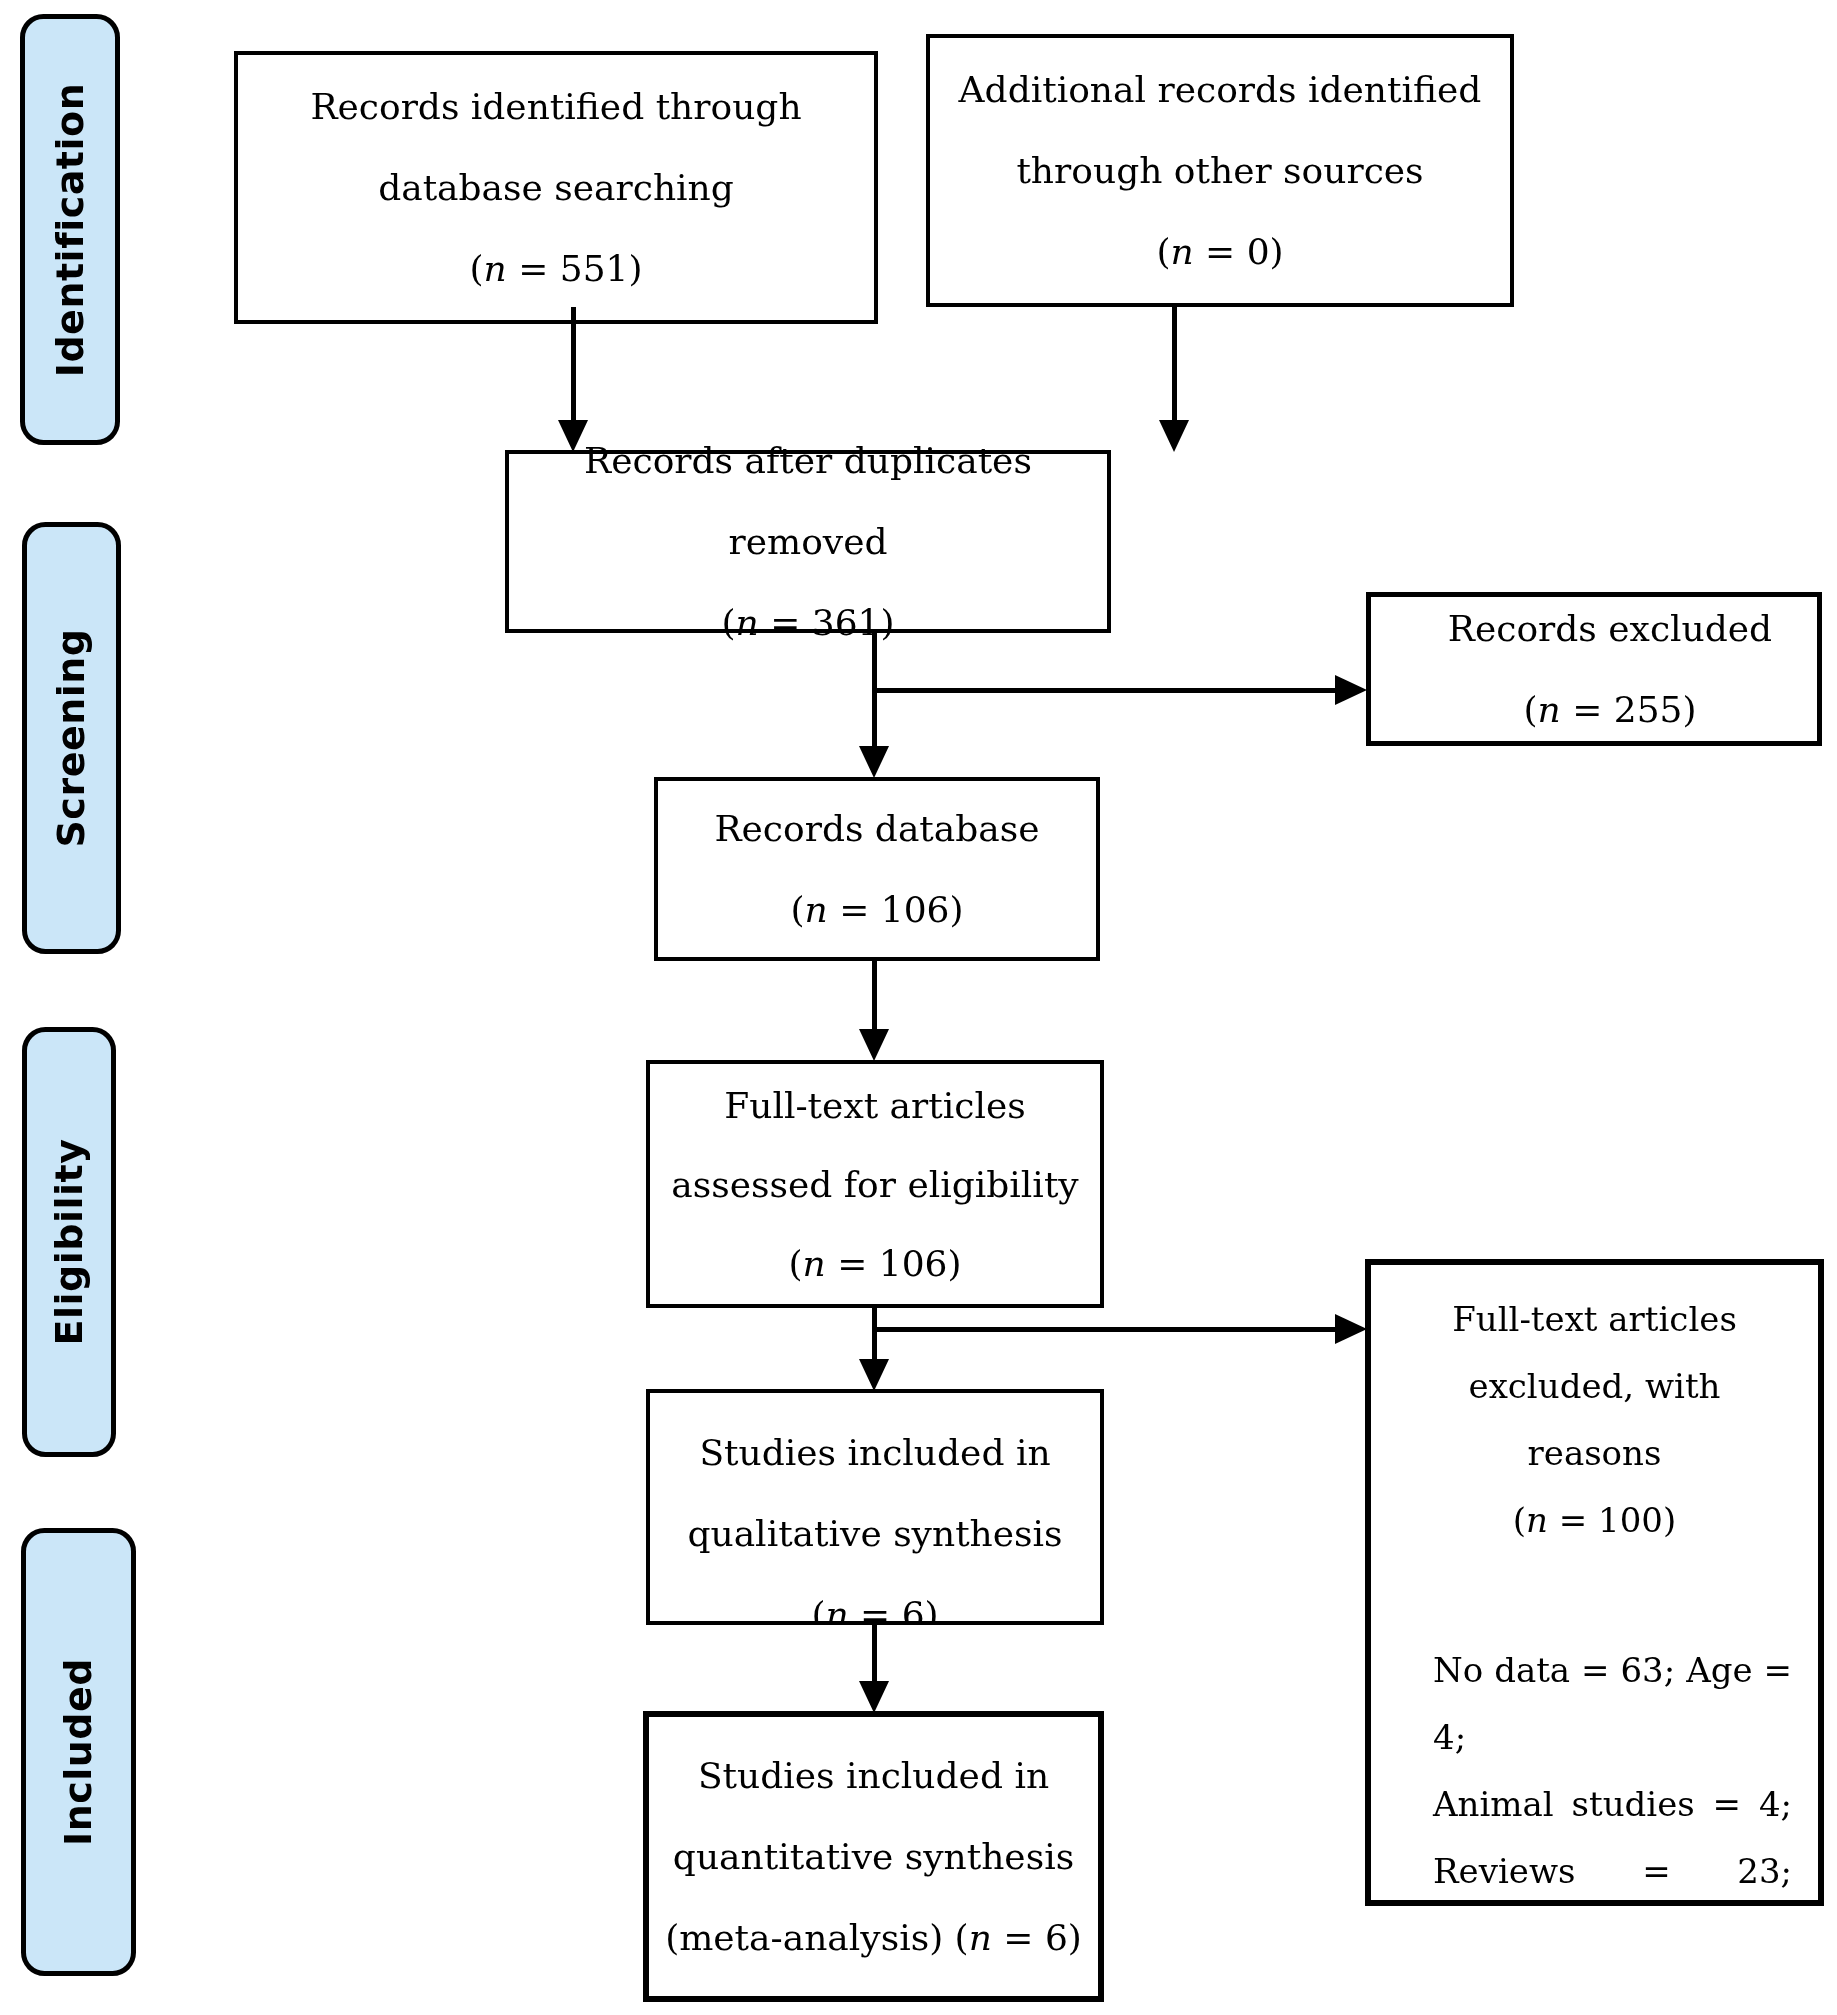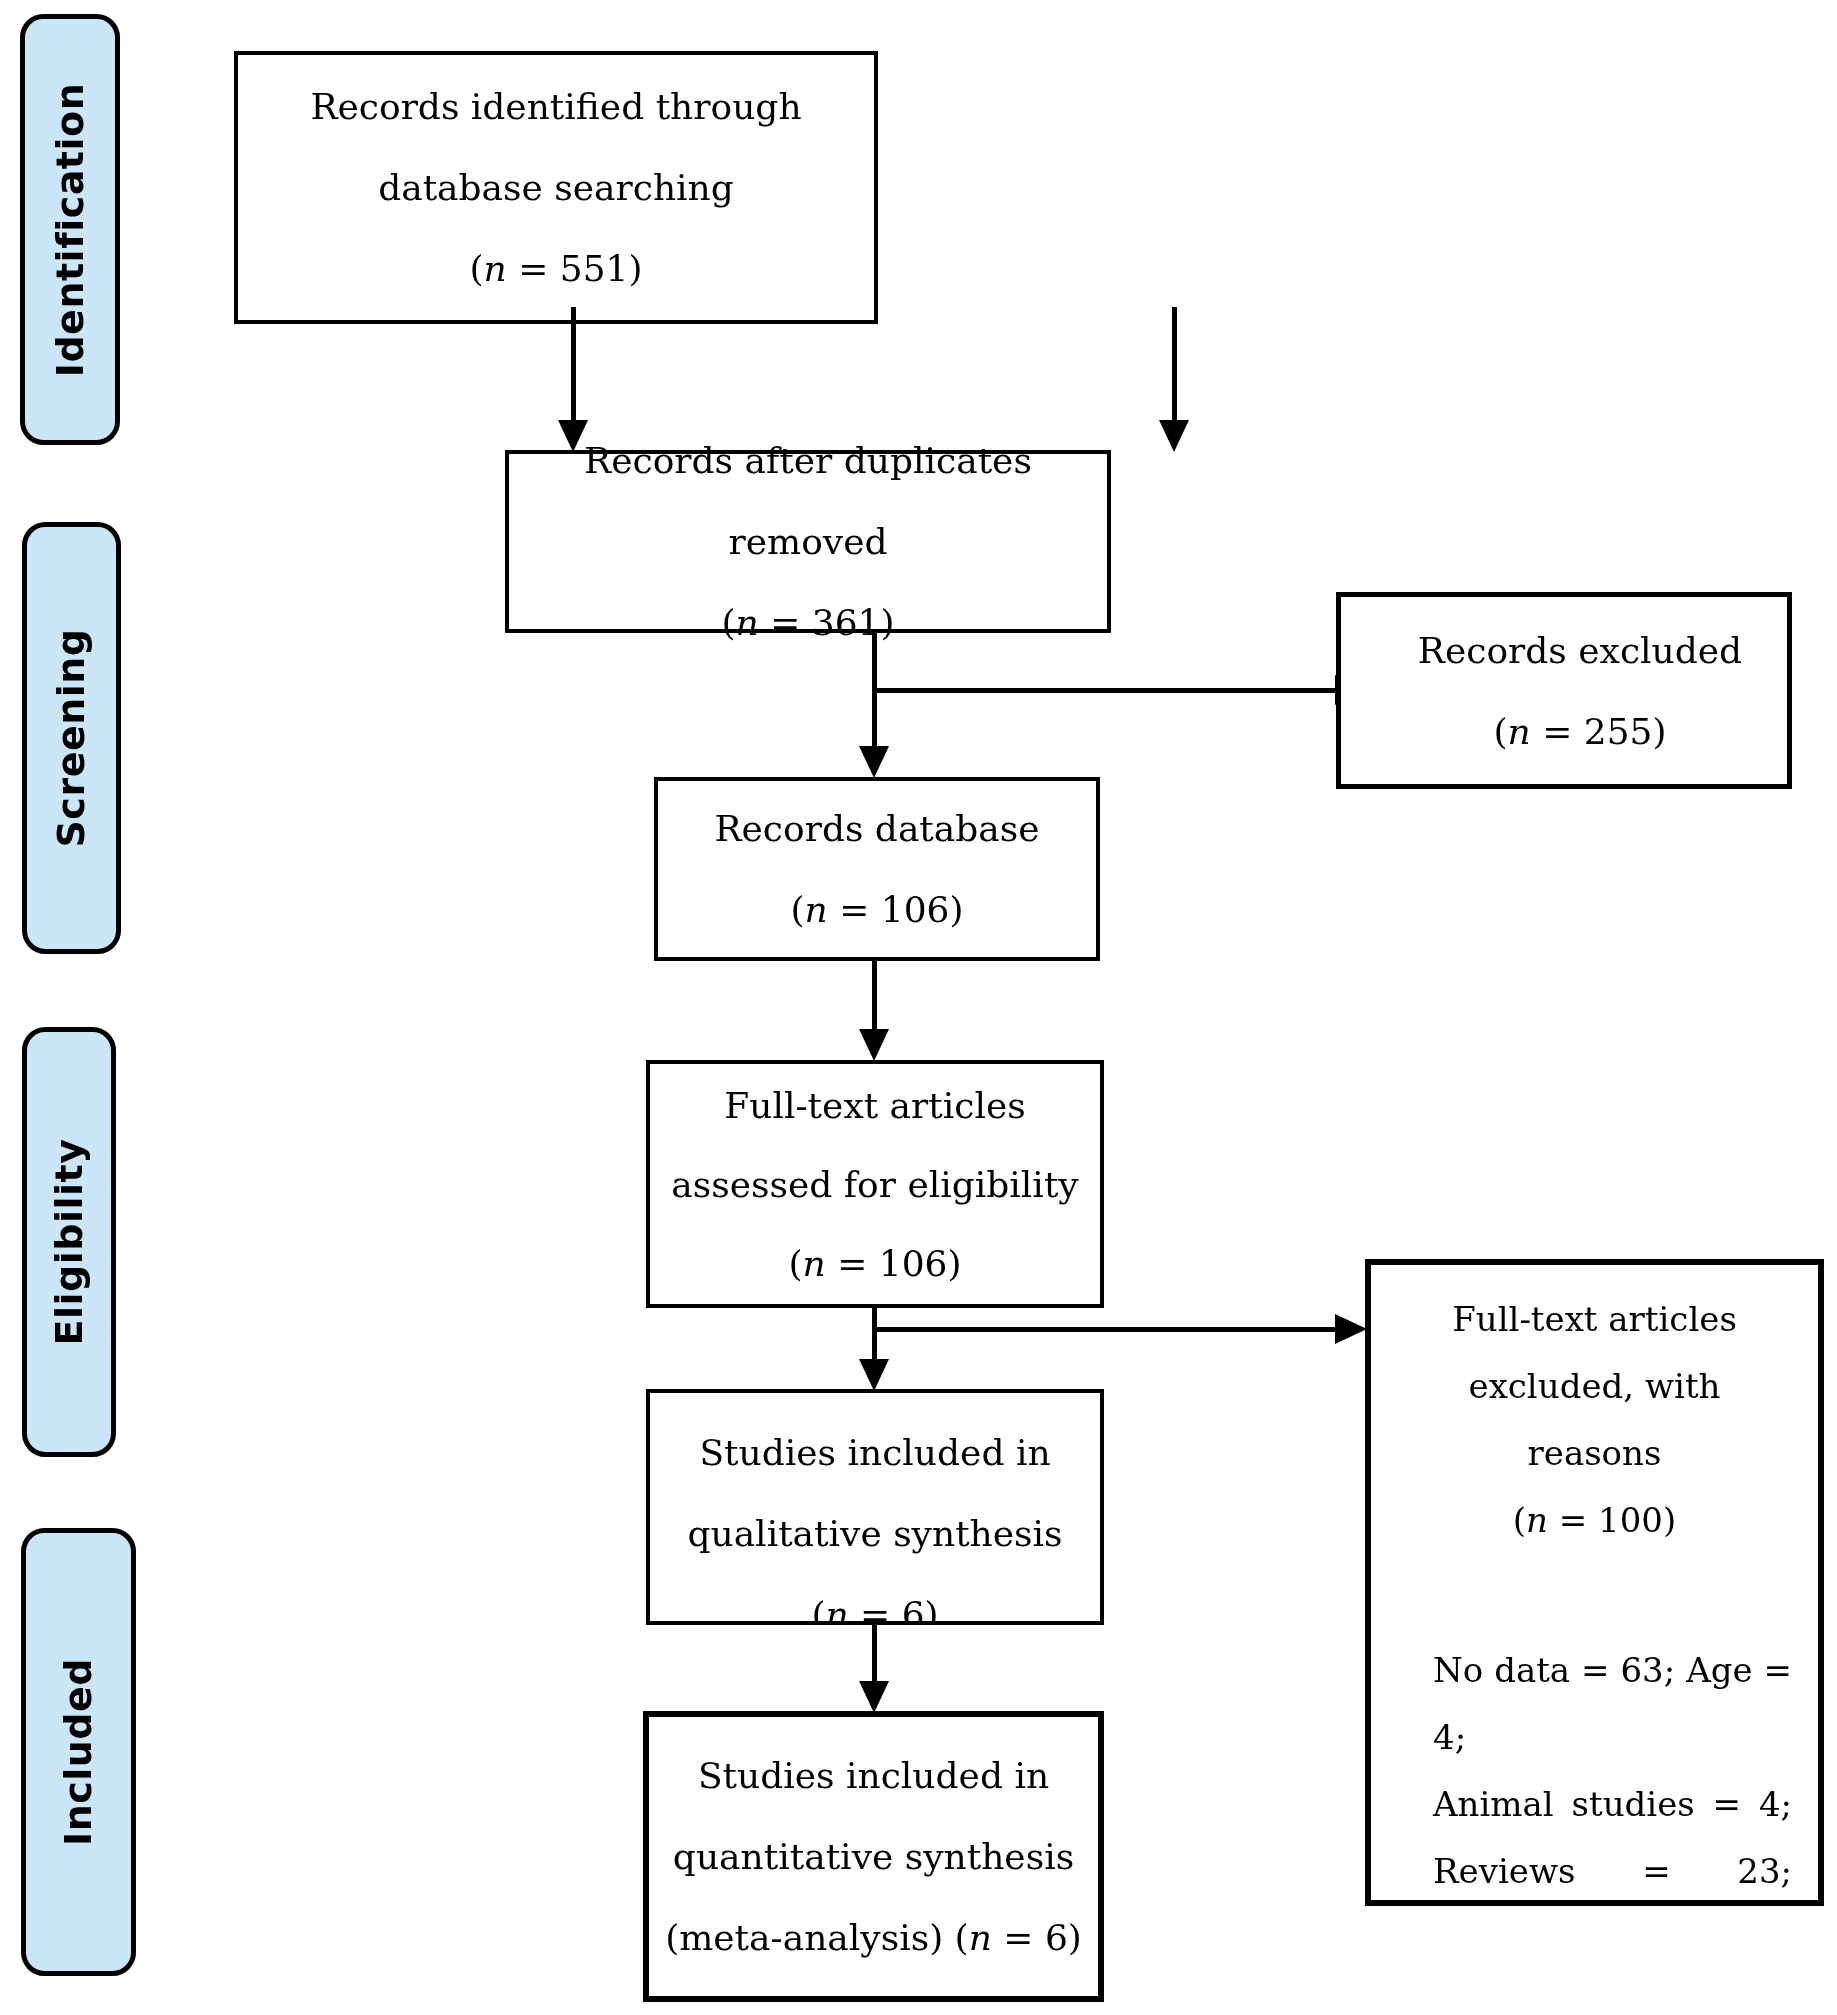--- a/index.html
+++ b/index.html
@@ -53,21 +53,21 @@
     text-align: center;
     font-size: 36px;
     line-height: 81px;
   }
   .bline { width: 100%; }
   .nvar { font-style: italic; }
 
   .b1 { left: 234px;  top: 51px;   width: 644px; height: 273px; }
   .b2 { left: 926px; top: 34px;   width: 588px; height: 273px; }
   .b3 { left: 505px; top: 450px;  width: 606px; height: 183px; }
-  .b4 { left: 1336px; top: 592px; width: 456px;  height: 197px; border-width: 5.2px; padding-left: 32px; }
+  .b4 { left: 1366px; top: 592px; width: 456px;  height: 154px; border-width: 5.2px; padding-left: 32px; }
   .b5 { left: 654px; top: 777px; width: 446px;  height: 184px; }
   .b6 { left: 646px; top: 1060px; width: 458px;  height: 248px; line-height: 79px; }
   .b8 {
     left: 646px; top: 1389px; width: 458px; height: 236px;
     justify-content: flex-start;
     padding-top: 19px;
     overflow: hidden;
   }
   .b9 { left: 643px; top: 1711px; width: 461px; height: 291px; border-width: 6.1px; }
 
@@ -133,20 +133,25 @@
   <div class="stage s4">
     <span class="stage-text">Included</span>
   </div>
 
   <div class="fbox b1">
     <div class="bline">Records identified through</div>
     <div class="bline">database searching</div>
     <div class="bline"><span>(</span><span class="nvar">n</span><span> = 551)</span></div>
   </div>
 
+  <div class="fbox b2">
+    <div class="bline">Additional records identified</div>
+    <div class="bline">through other sources</div>
+    <div class="bline"><span>(</span><span class="nvar">n</span><span> = 0)</span></div>
+  </div>
 
   <div class="vline" style="left:571px; top:307px; height:115px"></div>
   <div class="ah-down" style="left:558px; top:420px"></div>
   <div class="vline" style="left:1172px; top:307px; height:115px"></div>
   <div class="ah-down" style="left:1159px; top:420px"></div>
 
   <div class="fbox b3">
     <div class="bline">Records after duplicates removed</div>
     <div class="bline"><span>(</span><span class="nvar">n</span><span> = 361)</span></div>
   </div>

